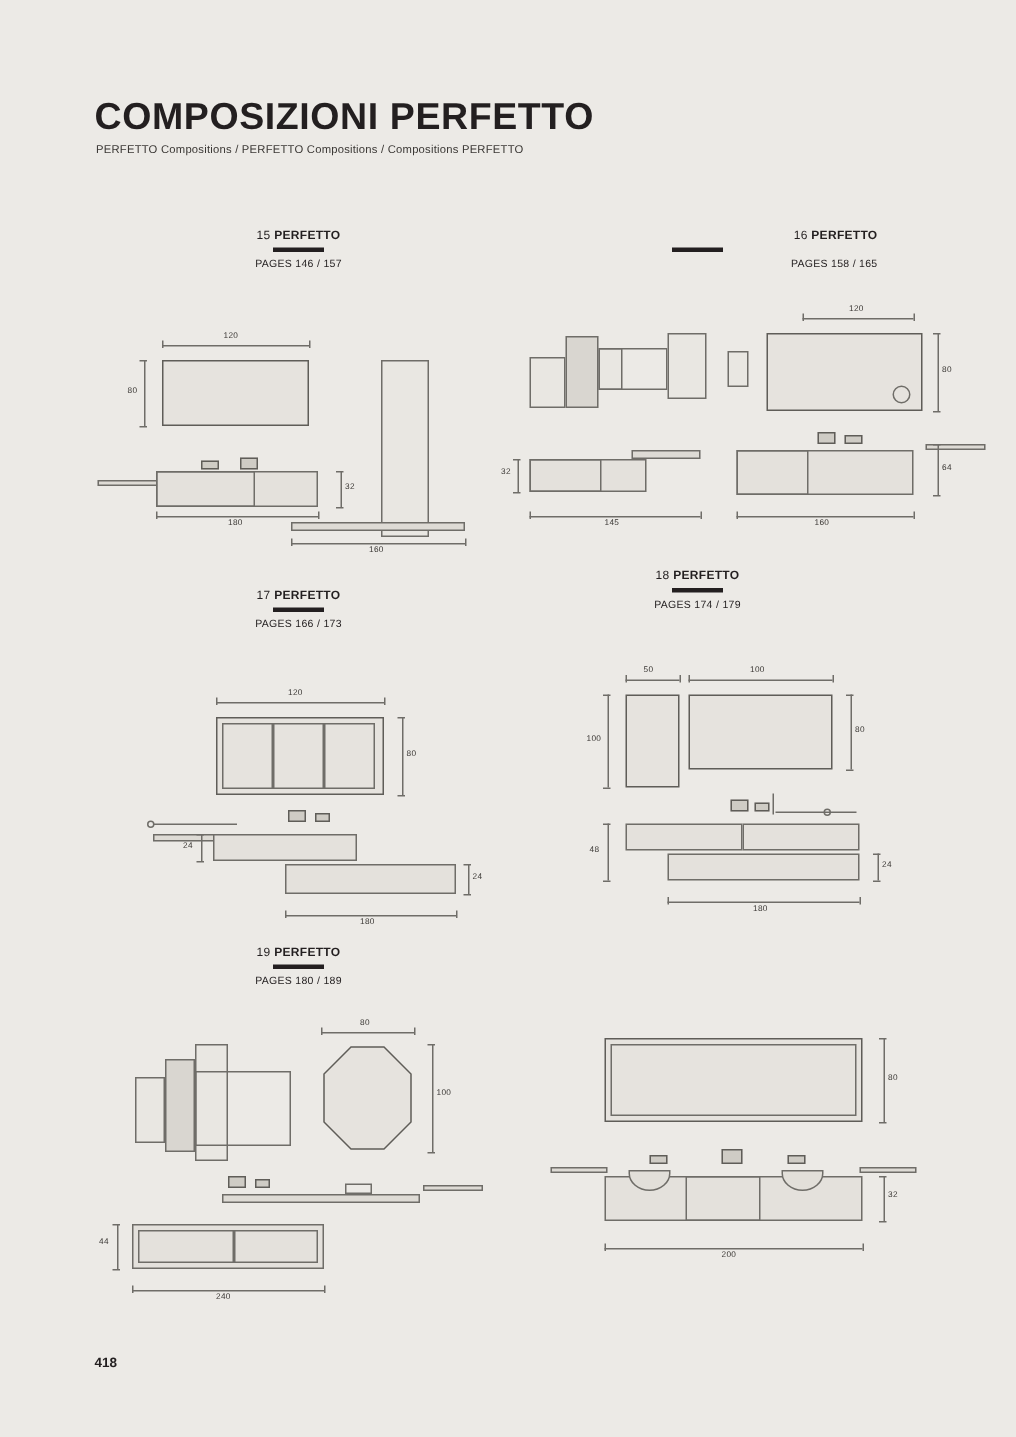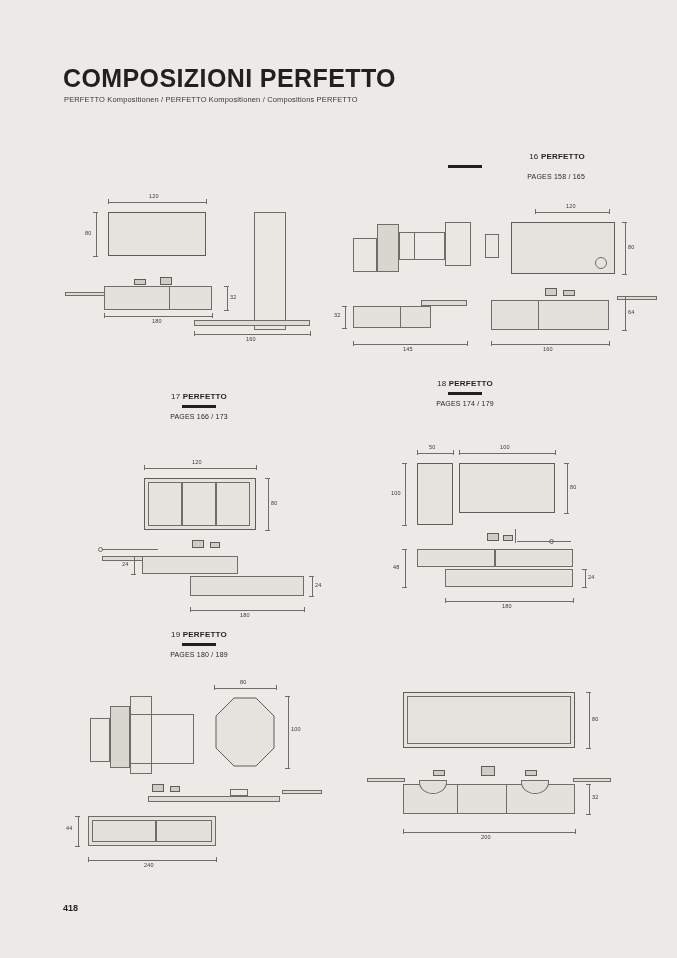--- a/index.html
+++ b/index.html
@@ -157,23 +157,28 @@
     background: transparent;
   }
   svg { display: block; overflow: visible; }
 </style>
 </head>
 <body>
 
 <div class="page">
 
   <div class="page-title">COMPOSIZIONI PERFETTO</div>
-  <div class="page-subtitle">PERFETTO Kompositionen / PERFETTO Kompositionen / Compositions PERFETTO</div>
+  <div class="page-subtitle">PERFETTO Compositions / PERFETTO Compositions / Compositions PERFETTO</div>
 
   <div class="comp" style="left:64px; top:152px; width:270px; height:200px;">
+    <div class="comp-head">
+      <div class="comp-title">15 <b>PERFETTO</b></div>
+      <div class="comp-rule"></div>
+      <div class="comp-pages">PAGES 146 / 157</div>
+    </div>
     <div class="canvas">
 
       <div class="mirror" style="left:44px; top:60px; width:98px; height:44px;"></div>
 
       <div class="fr light" style="left:190px; top:60px; width:32px; height:118px;"></div>
 
       <div class="shelf" style="left:1px; top:140px; width:42px; height:4px;"></div>
 
       <div class="fr" style="left:40px; top:134px; width:108px; height:24px;"></div>
       <div class="fr nofill" style="left:40px; top:134px; width:66px; height:24px;"></div>

